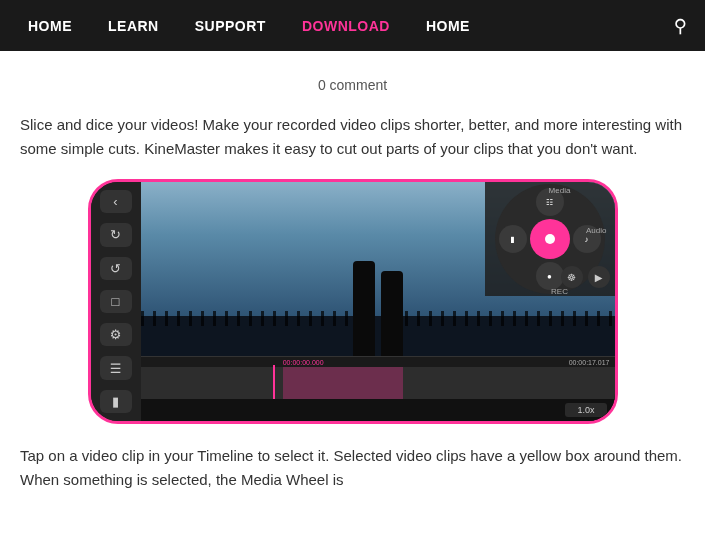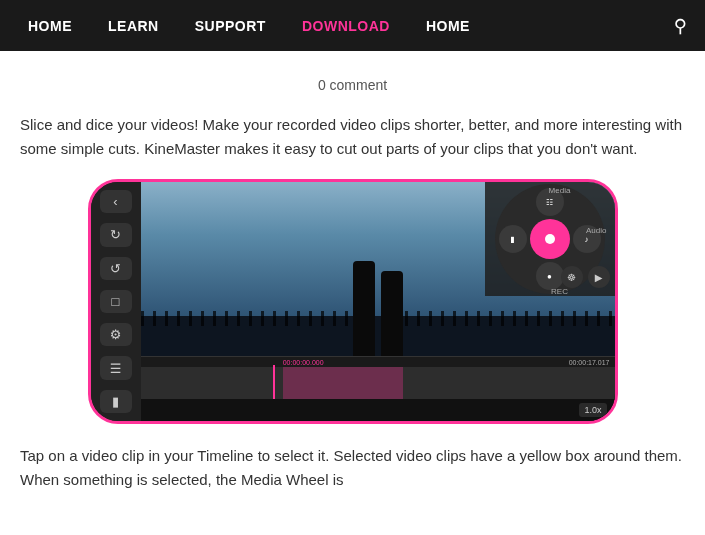--- a/index.html
+++ b/index.html
@@ -306,21 +306,21 @@
       align-items: center;
       justify-content: flex-end;
       padding: 0 8px;
       gap: 6px;
     }
     .tbc-item {
       background: #2a2a2a;
       border-radius: 3px;
       color: #ccc;
       font-size: 9px;
-      padding: 2px 5px;
+      padding: 2px 12px;
     }
 
     
     .pink-strip-top {
       position: absolute;
       top: -3px;
       right: -3px;
       width: 50px;
       height: 6px;
       background: #ff3399;

